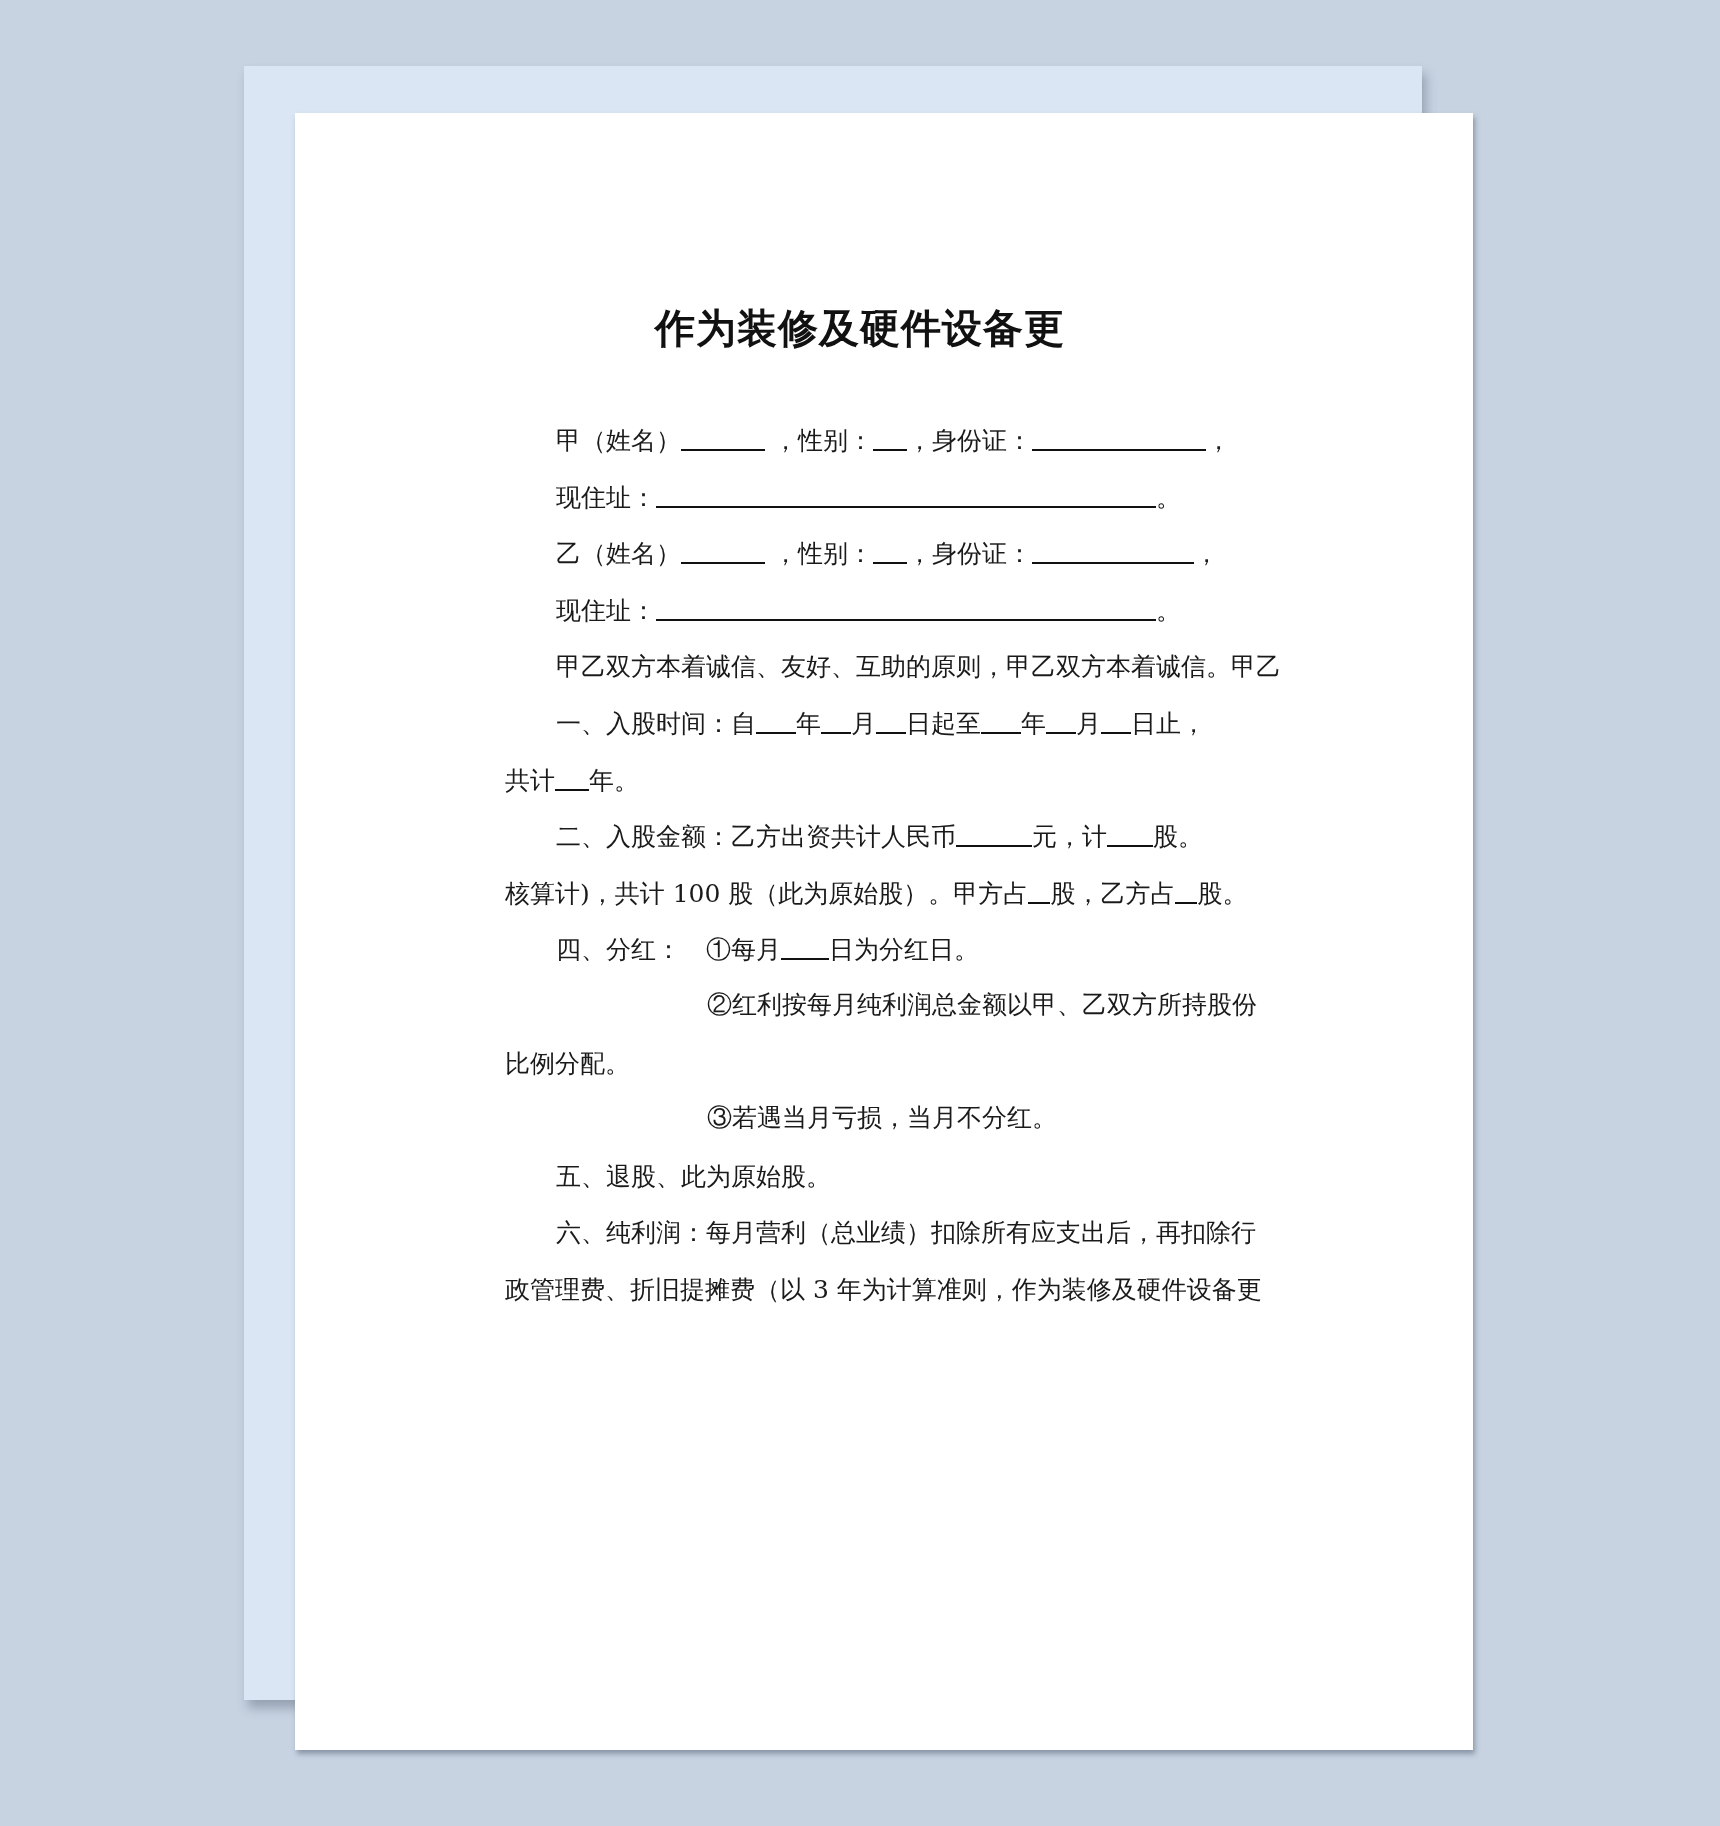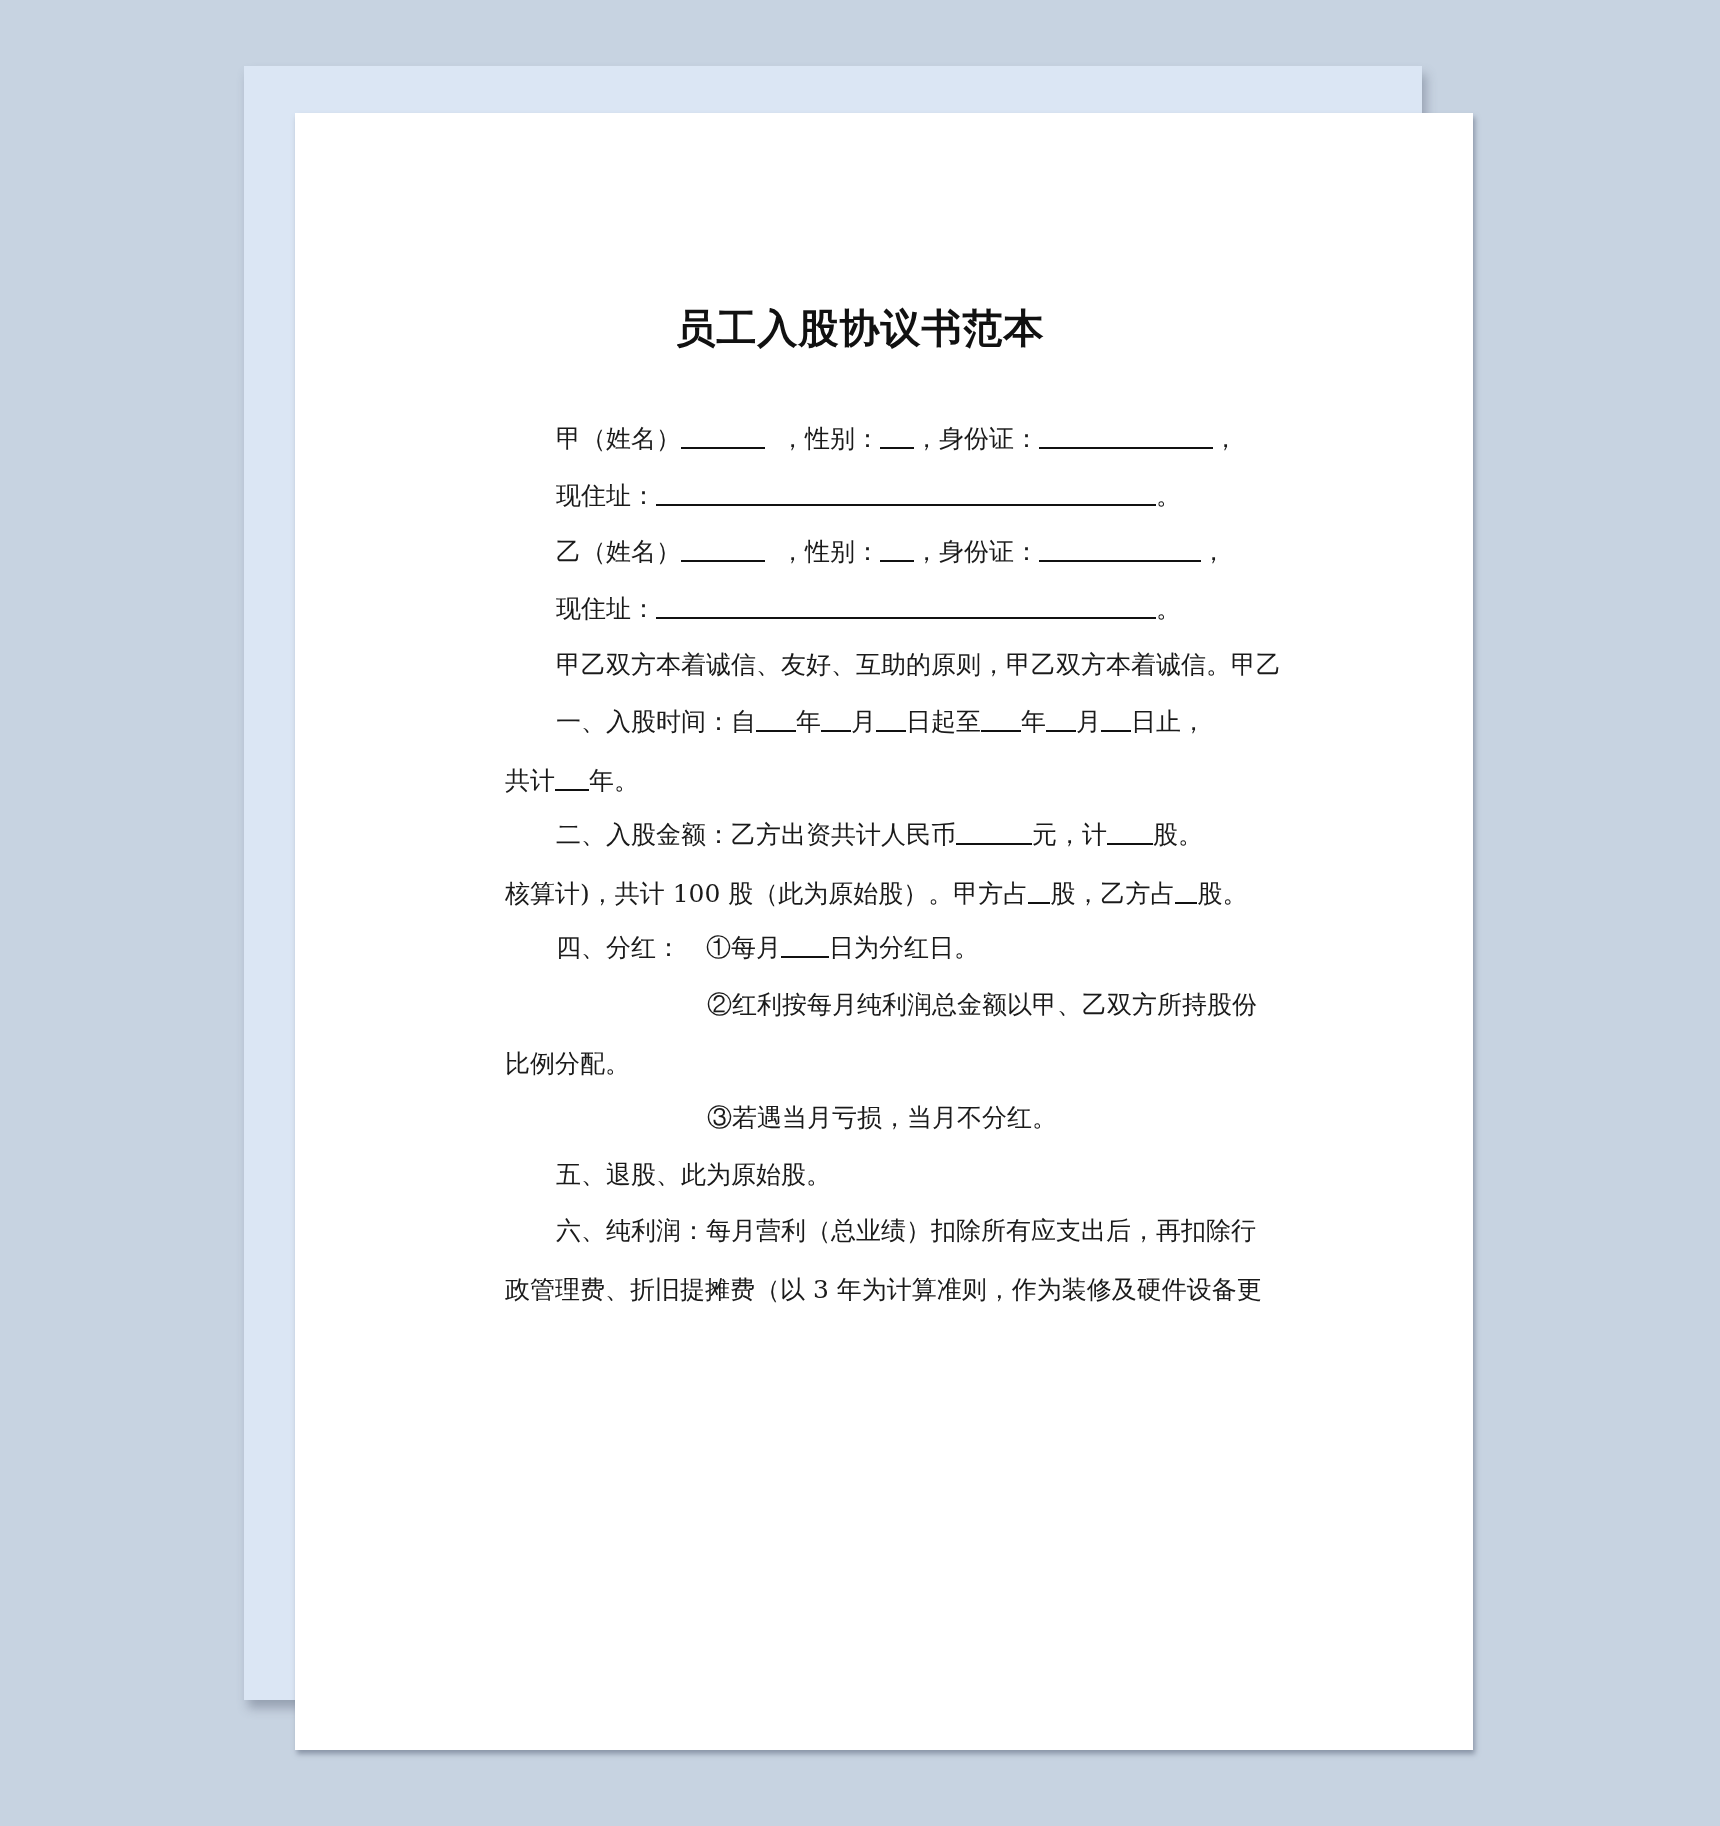--- a/index.html
+++ b/index.html
@@ -20,31 +20,31 @@
   .title {
     position:absolute; left:0; width:100%; top:304px; text-align:center;
     font-size:40px; line-height:48px; color:#111; letter-spacing:1px;
     font-family: "DejaVu Sans", "Liberation Sans", sans-serif; font-weight:bold;
   }
   .body {
     position:absolute; left:505px; top:413px; width:760px;
     font-size:25px; line-height:56.6px; color:#1a1a1a;
   }
   .line { height:56.6px; white-space:nowrap; }
-  .ind { padding-left:51px;font-family:Liberation Mono, monospace; }
+  .ind { padding-left:51px; }
   .sub { padding-left:202px;font-family:Liberation Mono, monospace; }
   .u { display:inline-block; border-bottom:2px solid #111; height:22px; vertical-align:-2px; }
 </style>
 </head>
 <body>
 
 <div class="back-page"></div>
 <div class="front-page"></div>
 
-<div class="title">员工入股协议书范本</div>
+<div class="title">作为装修及硬件设备更</div>
 
 <div class="body" id="doc-body">
     <div class="line ind"><span>甲（姓名）</span><span class="u" style="width: 84px;"></span><span> ，性别：</span><span class="u" style="width: 34px;"></span><span>，身份证：</span><span class="u" style="width: 174px;"></span><span>，</span></div>
     <div class="line ind"><span>现住址：</span><span class="u" style="width: 500px;"></span><span>。</span></div>
     <div class="line ind"><span>乙（姓名）</span><span class="u" style="width: 84px;"></span><span> ，性别：</span><span class="u" style="width: 34px;"></span><span>，身份证：</span><span class="u" style="width: 162px;"></span><span>，</span></div>
     <div class="line ind"><span>现住址：</span><span class="u" style="width: 500px;"></span><span>。</span></div>
     <div class="line ind"><span>甲乙双方本着诚信、友好、互助的原则，甲乙双方本着诚信。甲乙</span></div>
     <div class="line ind"><span>一、入股时间：自</span><span class="u" style="width: 40px;"></span><span>年</span><span class="u" style="width: 30px;"></span><span>月</span><span class="u" style="width: 30px;"></span><span>日起至</span><span class="u" style="width: 40px;"></span><span>年</span><span class="u" style="width: 30px;"></span><span>月</span><span class="u" style="width: 30px;"></span><span>日止，</span></div>
     <div class="line "><span>共计</span><span class="u" style="width: 34px;"></span><span>年。</span></div>
     <div class="line ind"><span>二、入股金额：乙方出资共计人民币</span><span class="u" style="width: 76px;"></span><span>元，计</span><span class="u" style="width: 46px;"></span><span>股。</span></div>

